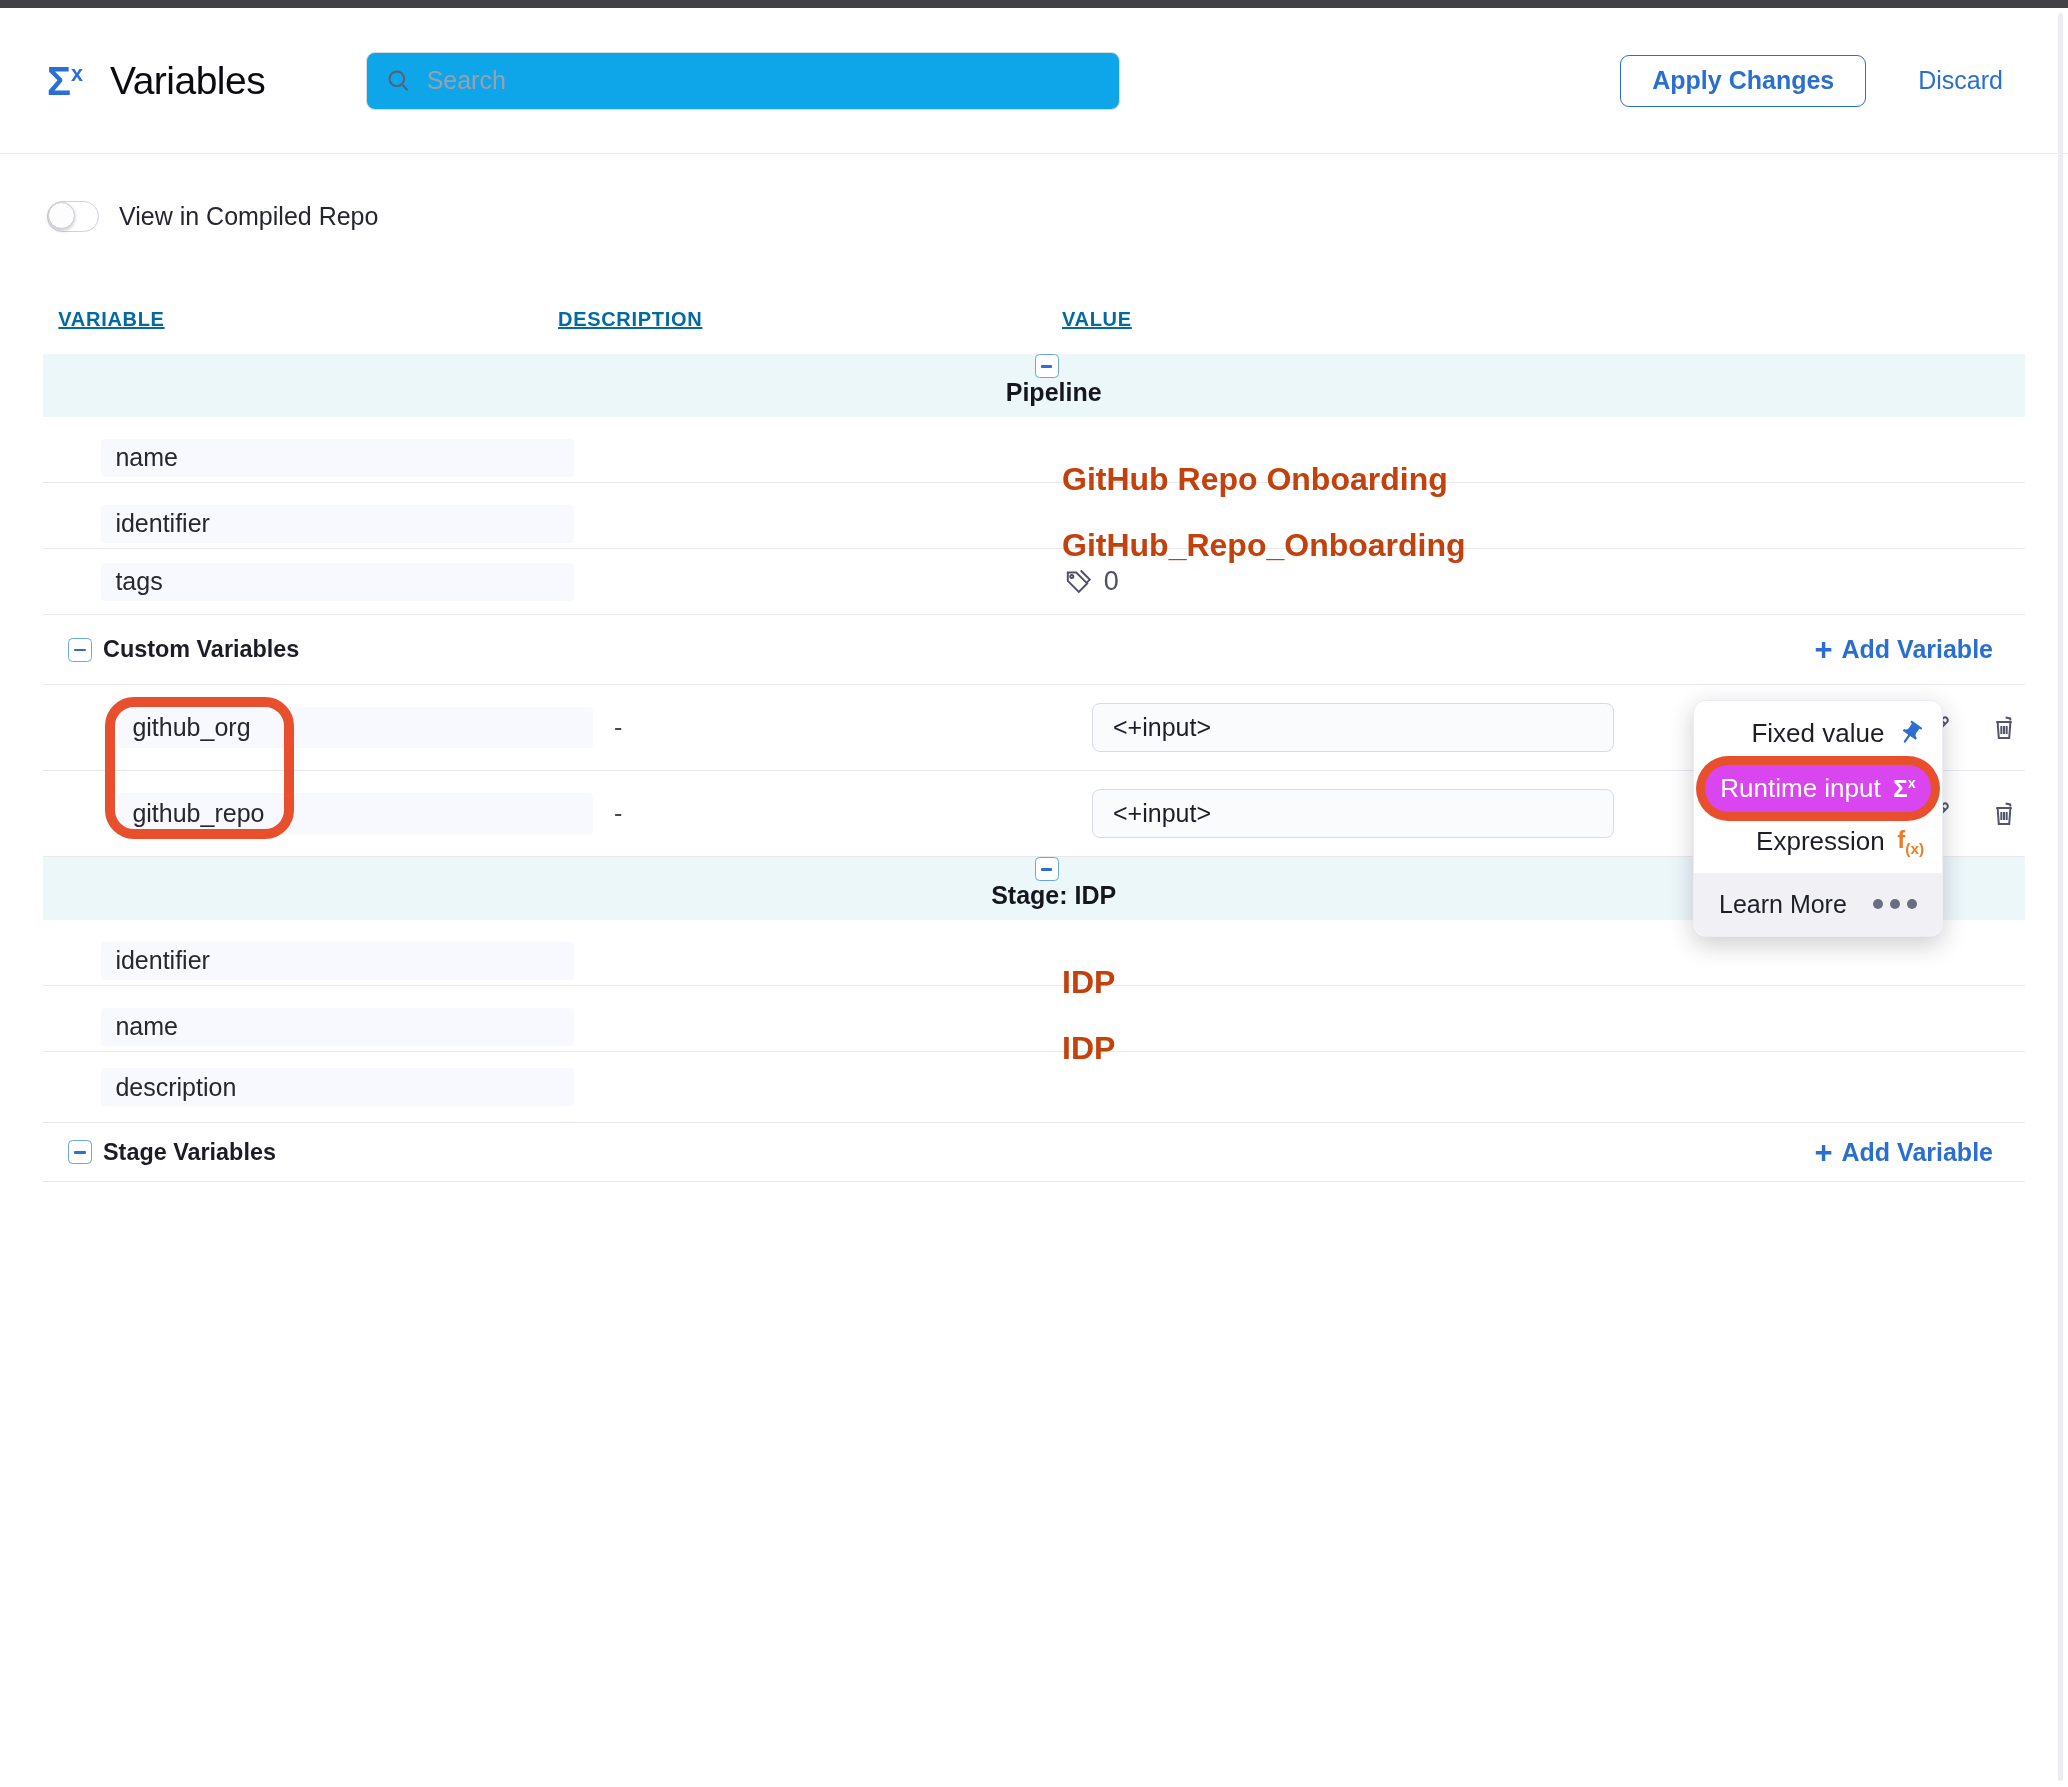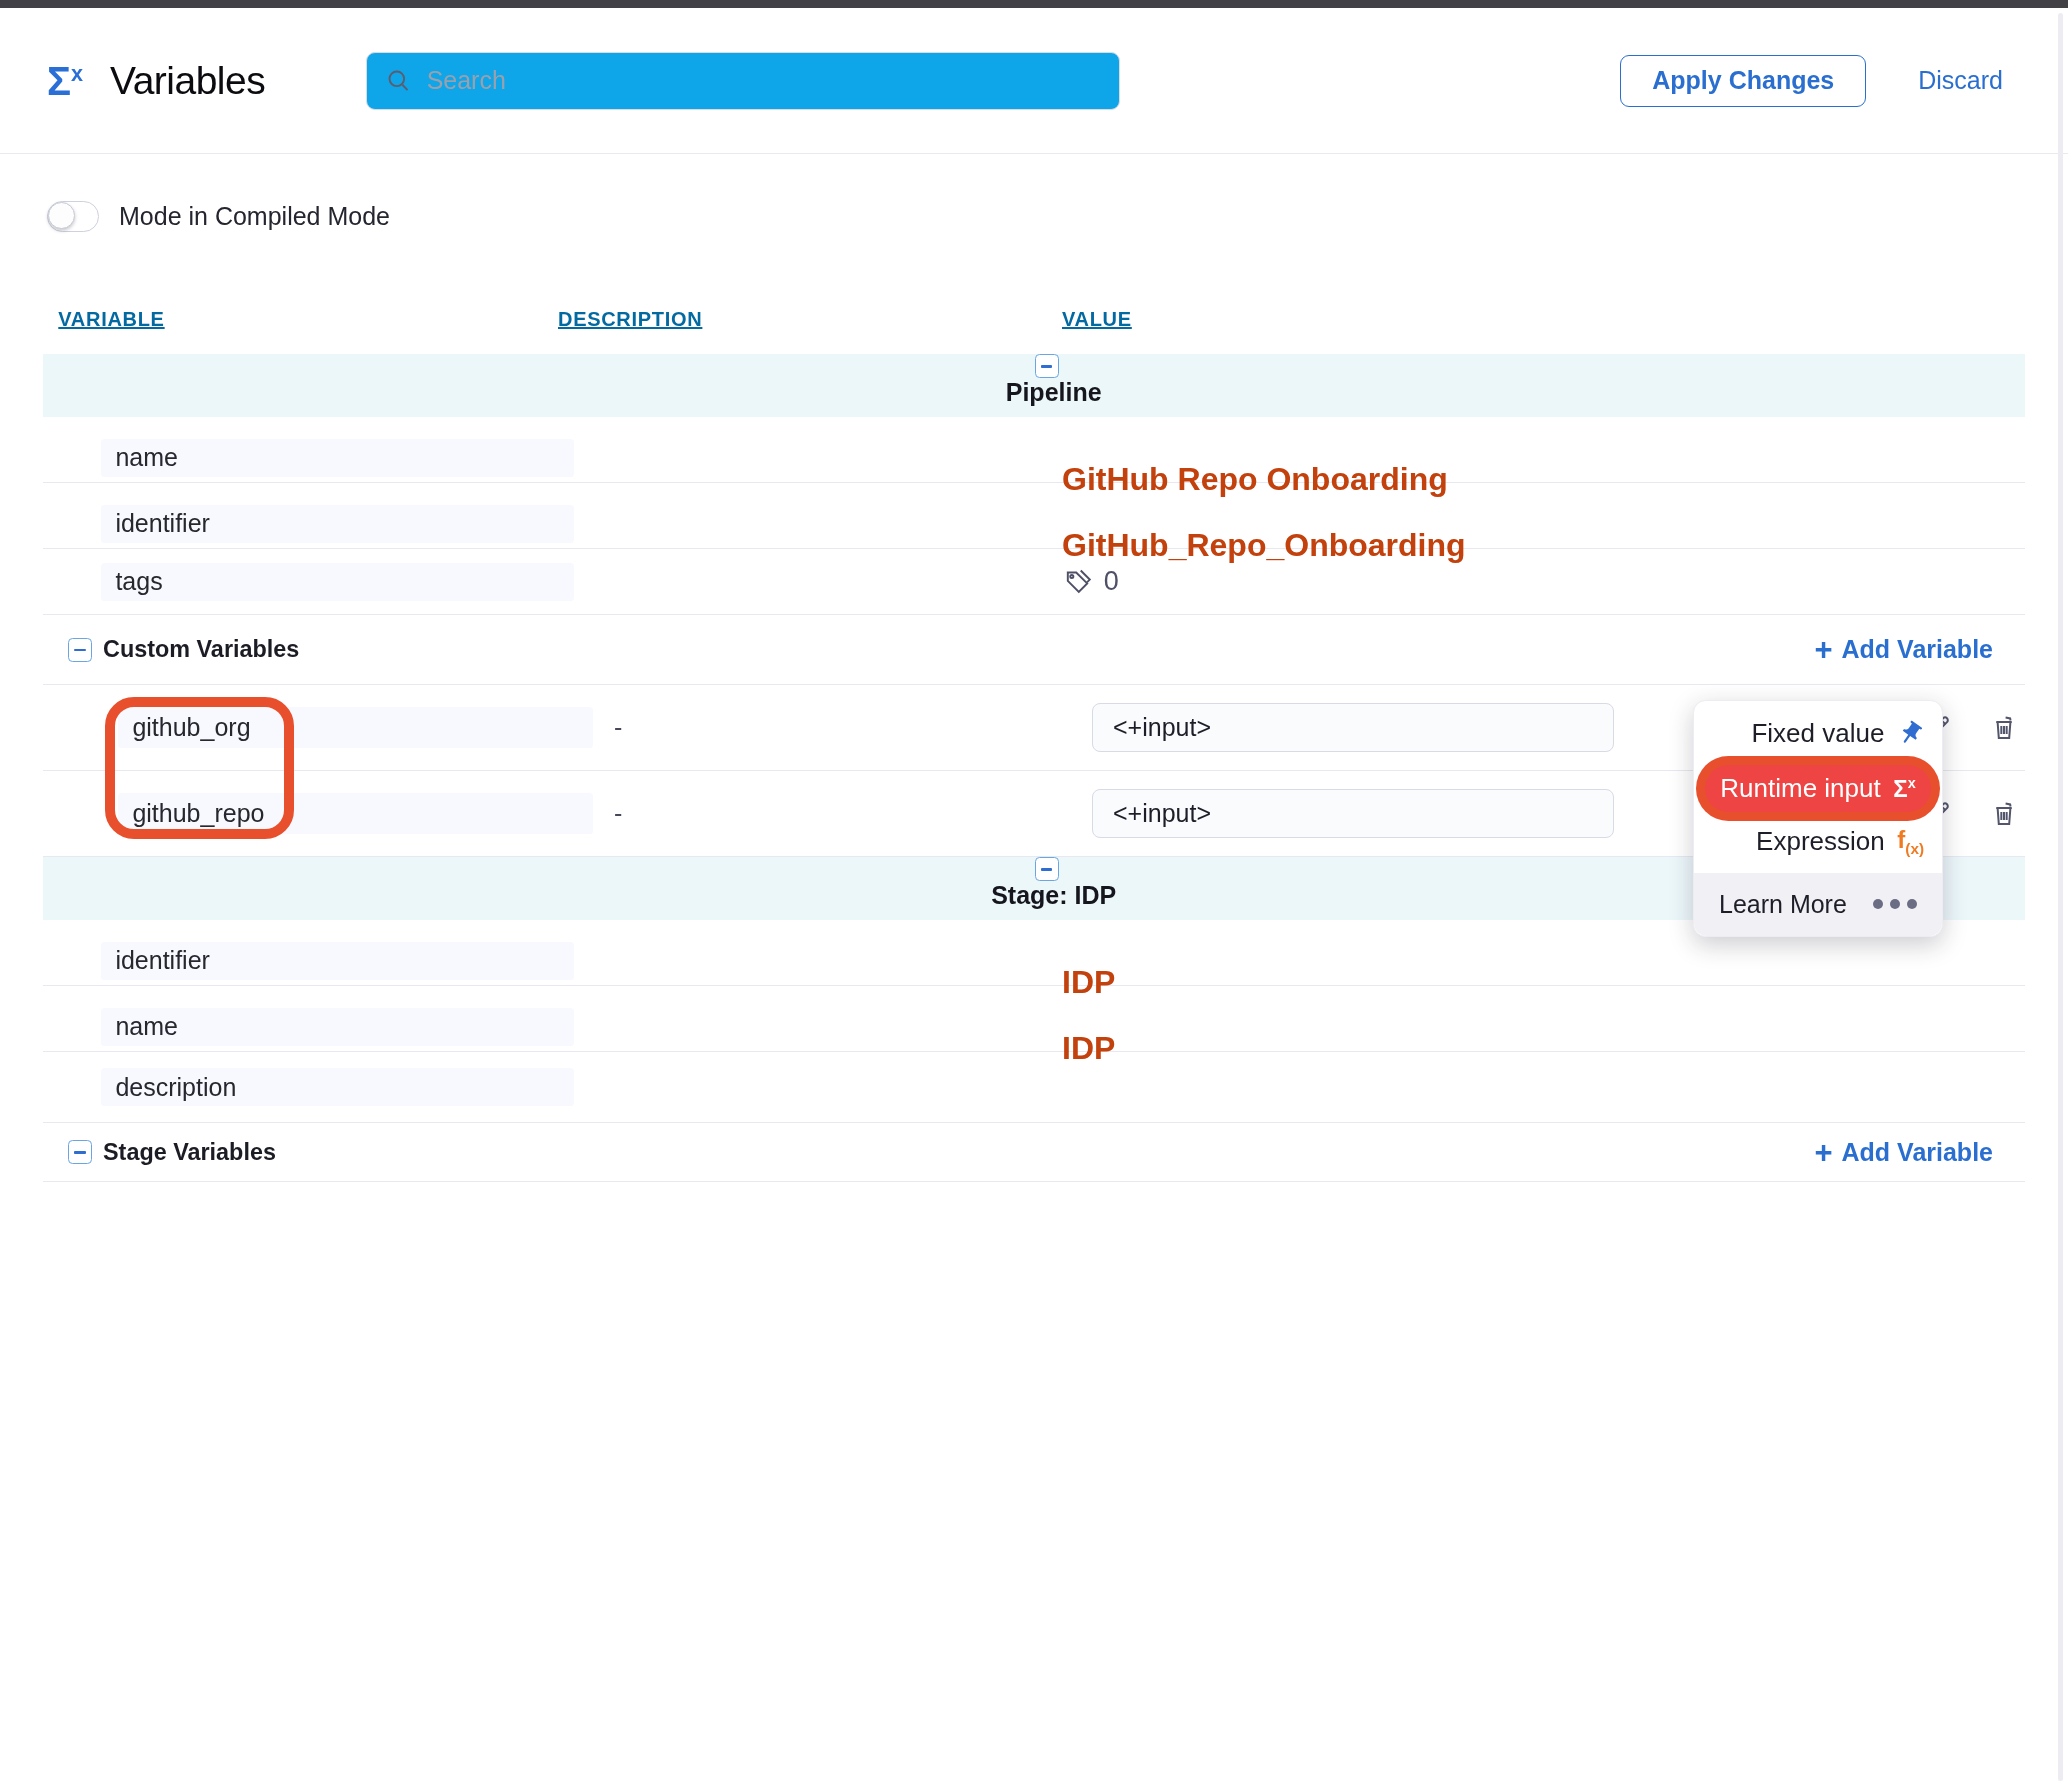--- a/index.html
+++ b/index.html
@@ -62,21 +62,21 @@
   .row-actions { margin-left:auto; display:flex; align-items:center; gap:29px; padding-right:1.8px; }
   .icon-btn { width:38px; height:38px; display:flex; align-items:center; justify-content:center; cursor:pointer; }
 
   
   .red-rect { position:absolute; left:62px; top:11.7px; width:189px; height:142px; border:10px solid #e8502d; border-radius:29px; pointer-events:none; z-index:5; }
 
   
   .dropdown { position:absolute; left:1650px; top:14.4px; width:250px; background:#fff; border-radius:12.6px; border:0.9px solid #ececf2; box-shadow:0 7.2px 25px rgba(30,30,50,.22); z-index:10; padding-top:12.6px; }
   .dd-item { height:41px; display:flex; align-items:center; justify-content:flex-end; padding-right:18px; gap:12.6px; font-size:26px; color:#1d1e28; cursor:pointer; }
   .dd-pill-wrap { margin:10.8px 10.8px 9px 10.8px; }
-  .dd-pill { height:47px; border-radius:23.4px; background:#ef4444; box-shadow:0 0 0 9px #e8502d; display:flex; align-items:center; justify-content:center; gap:12.6px; color:#fff; font-size:26px; cursor:pointer; }
+  .dd-pill { height:47px; border-radius:23.4px; background:#d946ef; box-shadow:0 0 0 9px #e8502d; display:flex; align-items:center; justify-content:center; gap:12.6px; color:#fff; font-size:26px; cursor:pointer; }
   .dd-pill .sigma { font-size:24px; font-weight:700; }
   .dd-pill .sigma sup { font-size:14.4px; }
   .fx { color:#f07a22; font-size:24px; font-weight:600; }
   .fx sub { font-size:15.3px; }
   .dd-footer { margin-top:10.8px; height:63px; background:#f1f1f5; border-radius:0 0 12.6px 12.6px; display:flex; align-items:center; justify-content:space-between; padding:0 25px; cursor:pointer; }
   .dd-footer .learn { font-size:25px; color:#1d1e28; }
   .dd-footer .dots { display:flex; gap:7.2px; }
   .dd-footer .dots i { width:10px; height:10px; border-radius:50%; background:#6b6d85; }
 
   .pin-icon { transform:rotate(35deg); }
@@ -98,21 +98,21 @@
   </div>
   <div class="header-spacer"></div>
   <button class="apply-btn">Apply Changes</button>
   <span class="discard-link">Discard</span>
 </div>
 
 <div class="compiled-row">
   <div class="toggle">
       <div class="toggle-knob"></div>
     </div>
-  <span class="compiled-label">Mode in Compiled Mode</span>
+  <span class="compiled-label">View in Compiled Repo</span>
 </div>
 
 <div class="table">
 
   <div class="thead">
     <div class="th">VARIABLE</div>
     <div class="th">DESCRIPTION</div>
     <div class="th">VALUE</div>
   </div>
 

